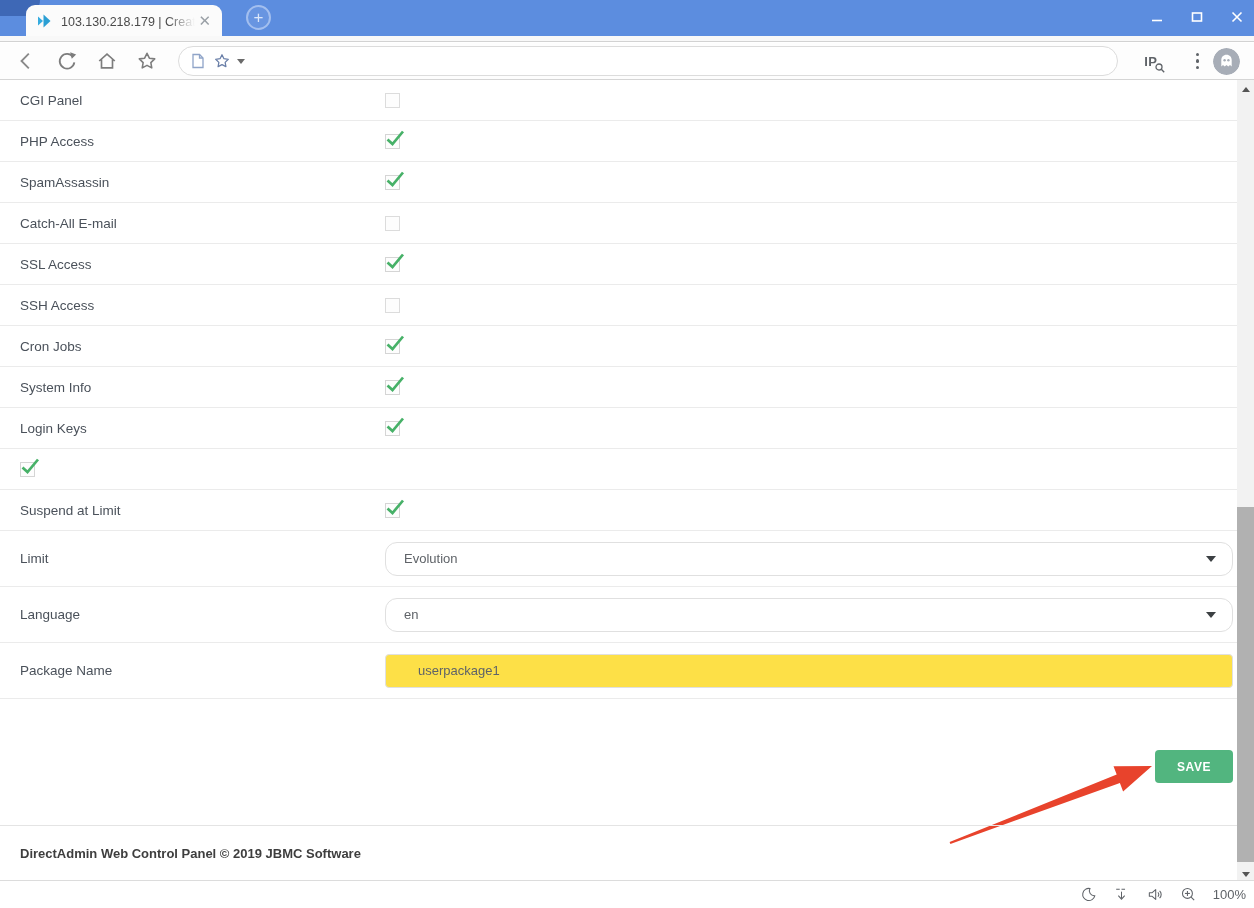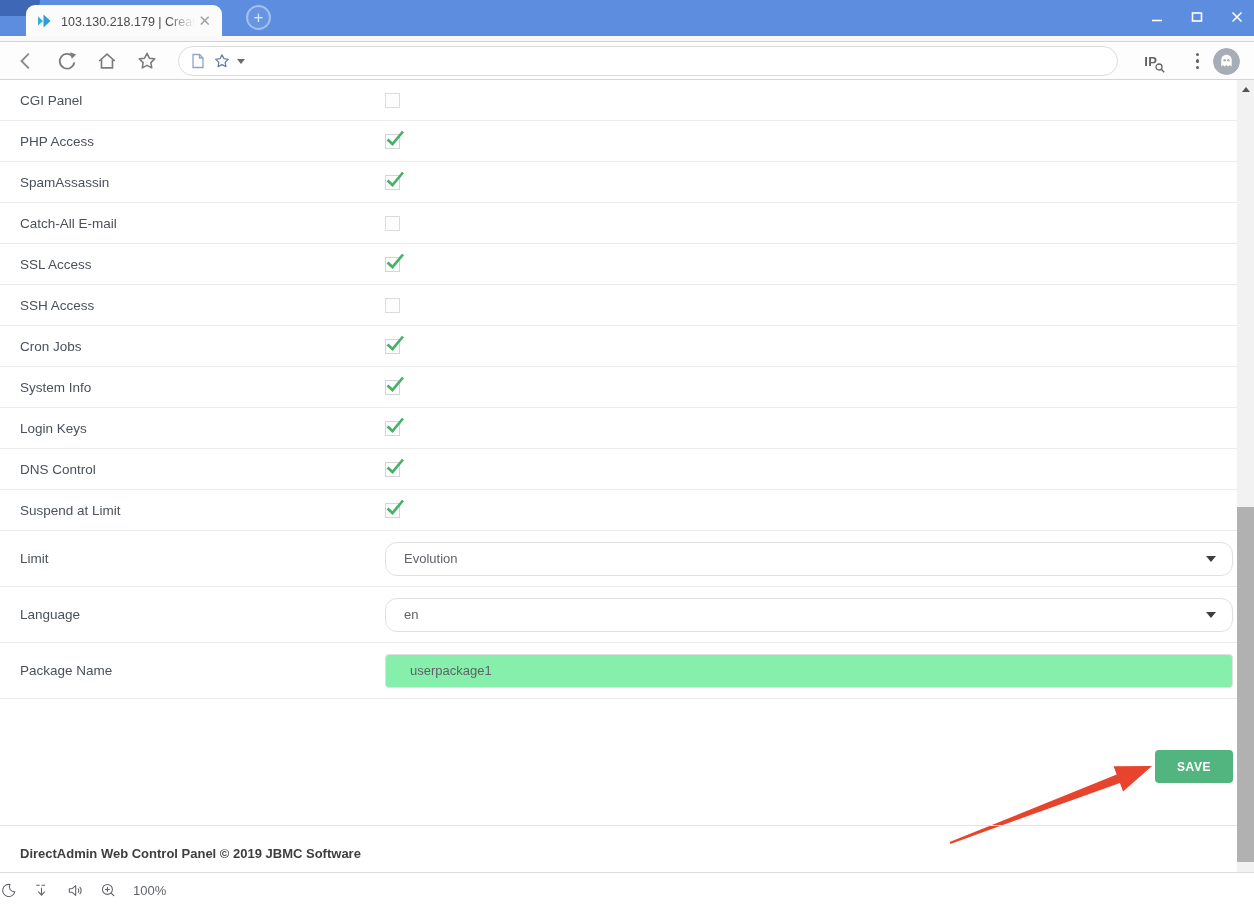--- a/index.html
+++ b/index.html
@@ -60,44 +60,44 @@
   .row-label{flex:0 0 365px; font-size:13.5px; color:var(--label-gray);}
   .row-control{flex:1; display:flex; align-items:center;}
   .checkbox{position:relative; width:15px; height:15px; border:1px solid #dcdcdc; background:#fdfdfd;}
   .checkbox.checked{border-color:#d5d5d5;}
   .checkbox .check-svg{position:absolute; left:0px; top:-6px; overflow:visible;}
   .selectbox{position:relative; width:100%; height:34px; border:1px solid #e0e0e0; border-radius:12px;
     background:#fff; display:flex; align-items:center; padding:0 18px; cursor:pointer;}
   .select-value{font-size:13px; color:#5f6368;}
   .caret{position:absolute; right:16px; top:50%; margin-top:-2.5px; width:0; height:0;
     border-left:5.5px solid transparent; border-right:5.5px solid transparent; border-top:6px solid #3c4043;}
-  .textbox{width:100%; height:34px; border:1px solid #e0e0e0; border-radius:4px; background:#86efac;
-    display:flex; align-items:center; padding:0 24px;}
+  .textbox{width:100%; height:34px; border:1px solid #e0e0e0; border-radius:4px; background:#fde047;
+    display:flex; align-items:center; padding:0 32px;}
   .textbox input{border:none; outline:none; width:100%; font-size:13px; color:#5f6368;
     font-family:"Liberation Sans","DejaVu Sans",sans-serif; background:transparent;}
   .save-btn{position:absolute; top:670px; right:4px; width:78px; height:33px; border:none;
     border-radius:4px; background:var(--accent-green); color:#fff; font-weight:700; font-size:12px;
     letter-spacing:0.6px; cursor:pointer; font-family:"Liberation Sans","DejaVu Sans",sans-serif;}
   .arrow-svg{position:absolute; left:935px; top:670px; pointer-events:none;}
   .footer-divider{position:absolute; left:0; right:0; top:745px; height:1px; background:#e4e4e4;}
   .footer-text{position:absolute; left:20px; top:766px; font-size:13px; font-weight:700; color:#3e3e3e;}
 
   
   .scrollbar{position:absolute; top:80px; right:0; width:17px; height:804px; background:#f2f2f2;}
   .sb-arrow{position:absolute; left:0; width:17px; height:15px; display:flex; align-items:center; justify-content:center;}
   .sb-up{top:2px;} .sb-down{bottom:2px;}
   .tri-up{width:0; height:0; border-left:4px solid transparent; border-right:4px solid transparent;
     border-bottom:5px solid #555;}
   .tri-down{width:0; height:0; border-left:4px solid transparent; border-right:4px solid transparent;
     border-top:5px solid #555;}
   .sb-thumb{position:absolute; left:0; top:427px; width:17px; height:355px; background:#b1b1b1;}
 
   
-  .statusbar{position:absolute; left:0; right:0; bottom:0; height:36px; background:#fff;
-    border-top:1px solid #dcdcdc; display:flex; align-items:center; 
+  .statusbar{position:absolute; left:0; right:0; bottom:0; height:28px; background:#fff;
+    border-top:1px solid #dcdcdc; display:flex; align-items:center; justify-content:flex-end;
     padding-right:8px; gap:16px;}
   .status-icon{display:flex; align-items:center; color:#5f6368; cursor:pointer;}
   .zoom-level{font-size:13px; color:#5f6368;}
 </style>
 </head>
 <body>
 
 <div class="window">
 
   <div class="titlebar">
@@ -270,21 +270,20 @@
           <span class="row-label">Login Keys</span>
           <span class="row-control">
             <span class="checkbox checked">
               <svg class="check-svg" width="19" height="19" viewBox="0 0 19 19">
                 <path d="M1.5 10.5 L6.5 15 L17 2.5" fill="none" stroke="var(--check-green)" stroke-width="2.7"></path>
               </svg>
             </span>
           </span>
         </div>
         <div class="form-row row-sm">
-          <span class="row-label">DNS Control</span>
           <span class="row-control">
             <span class="checkbox checked">
               <svg class="check-svg" width="19" height="19" viewBox="0 0 19 19">
                 <path d="M1.5 10.5 L6.5 15 L17 2.5" fill="none" stroke="var(--check-green)" stroke-width="2.7"></path>
               </svg>
             </span>
           </span>
         </div>
         <div class="form-row row-sm">
           <span class="row-label">Suspend at Limit</span>

